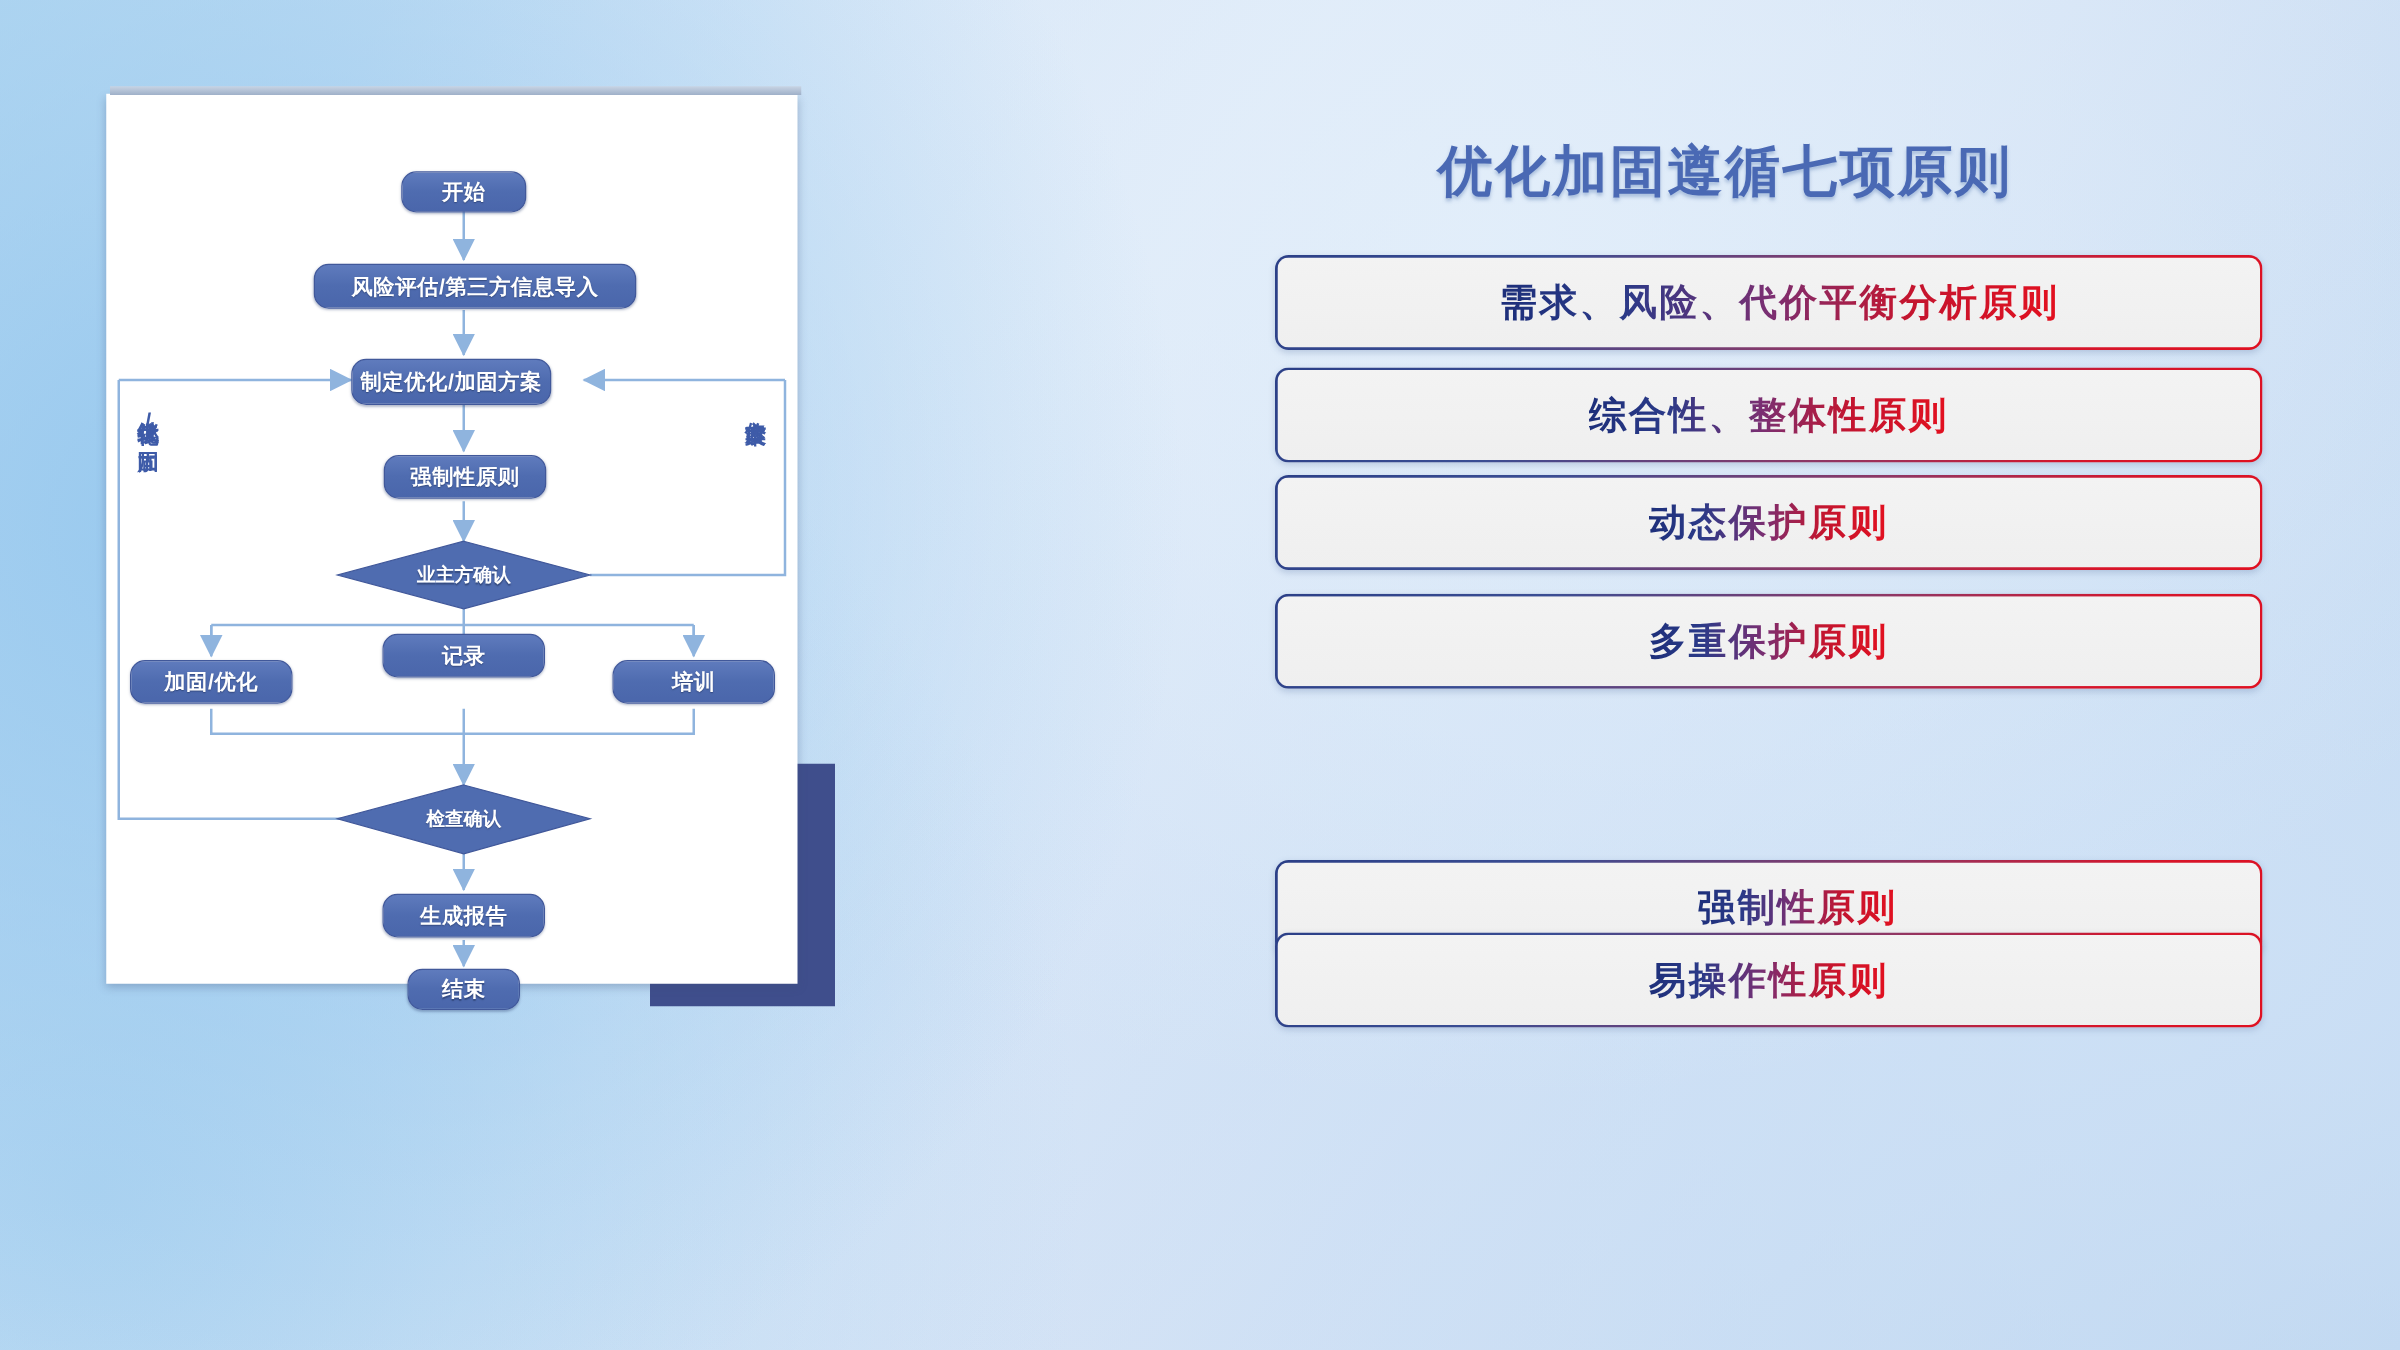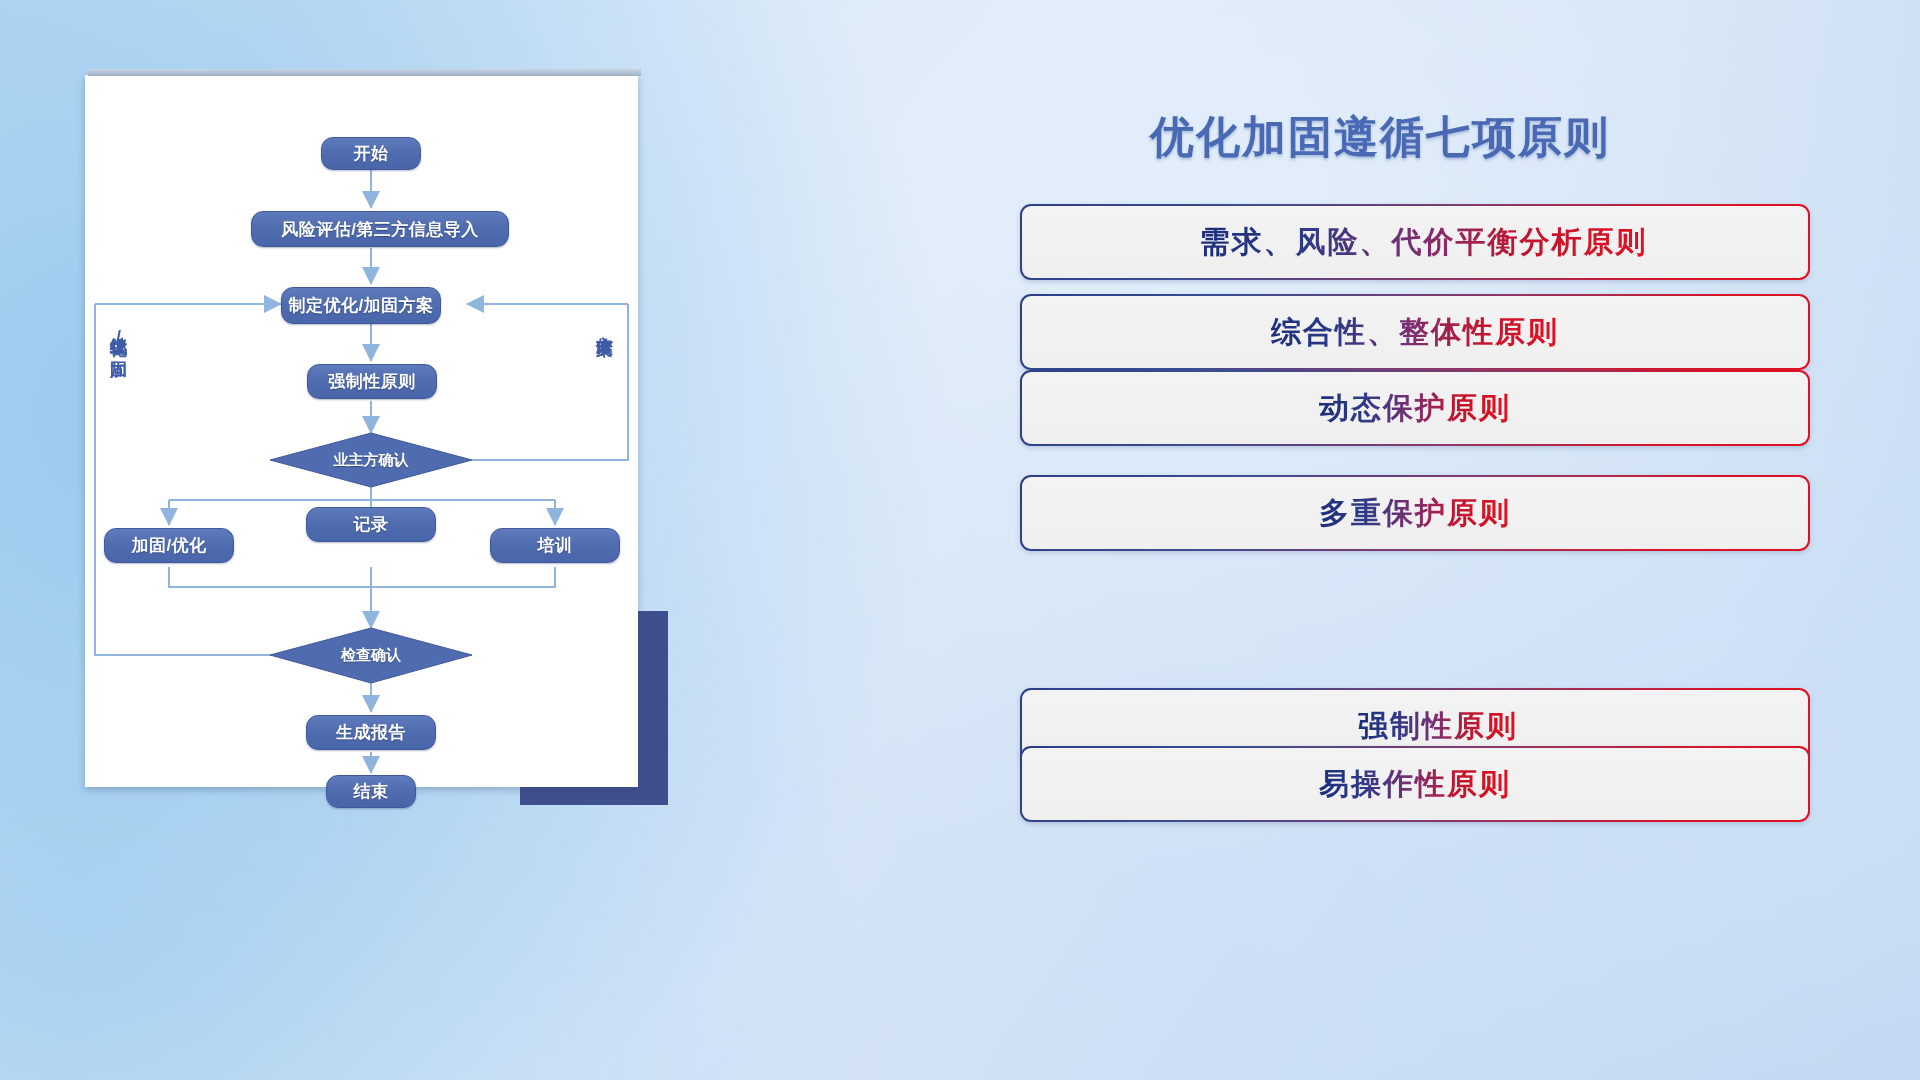--- a/index.html
+++ b/index.html
@@ -198,21 +198,21 @@
   <div id="right-title">优化加固遵循七项原则</div>
 
   <div class="pcard" style="top:114px;padding-left:17px;">
     <span class="pcard-text">需求、风险、代价平衡分析原则</span>
   </div>
 
   <div class="pcard" style="top:204px;">
     <span class="pcard-text">综合性、整体性原则</span>
   </div>
 
-  <div class="pcard" style="top:280px;text-align:right;">
+  <div class="pcard" style="top:290px;text-align:right;">
     <span class="pcard-text">动态保护原则</span>
   </div>
 
   <div class="pcard" style="top:385px;">
     <span class="pcard-text">多重保护原则</span>
   </div>
 
 
   <div class="pcard" style="top:598px;padding-left:46px;">
     <span class="pcard-text">强制性原则</span>

